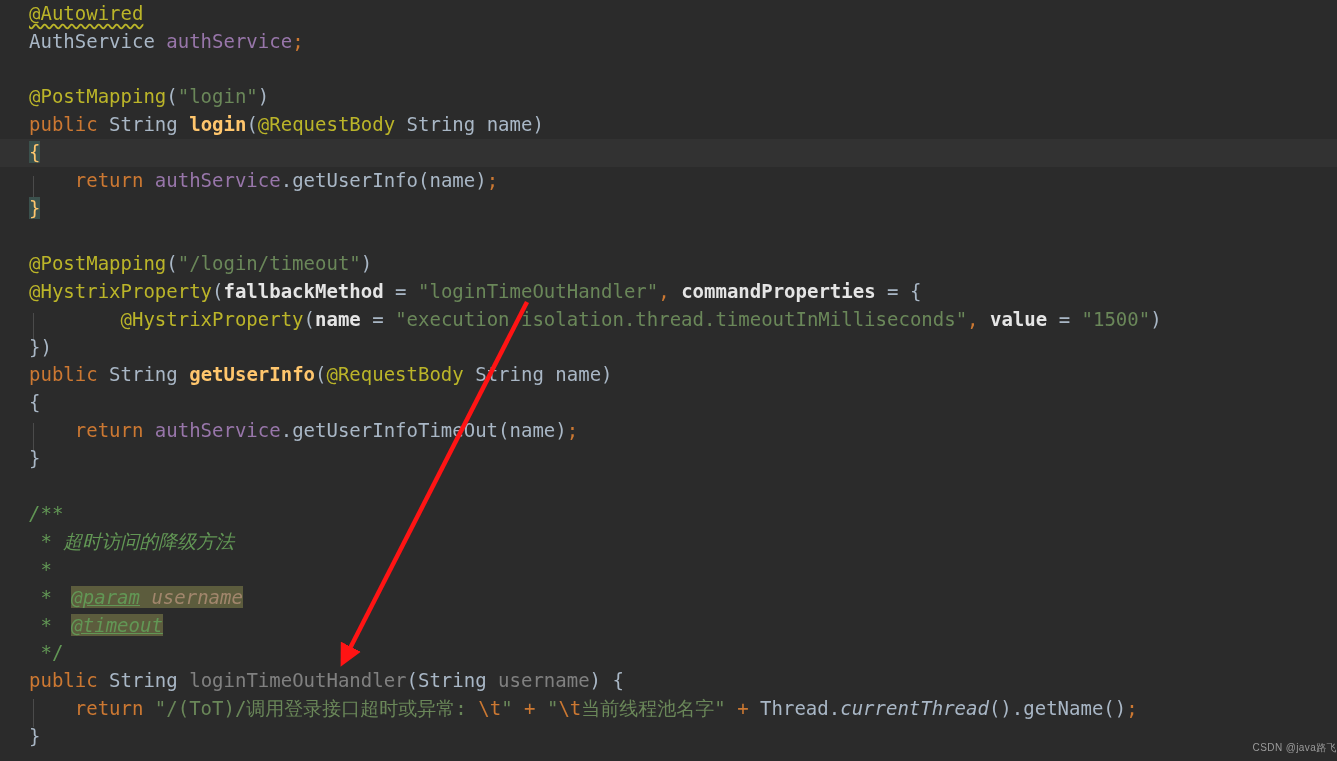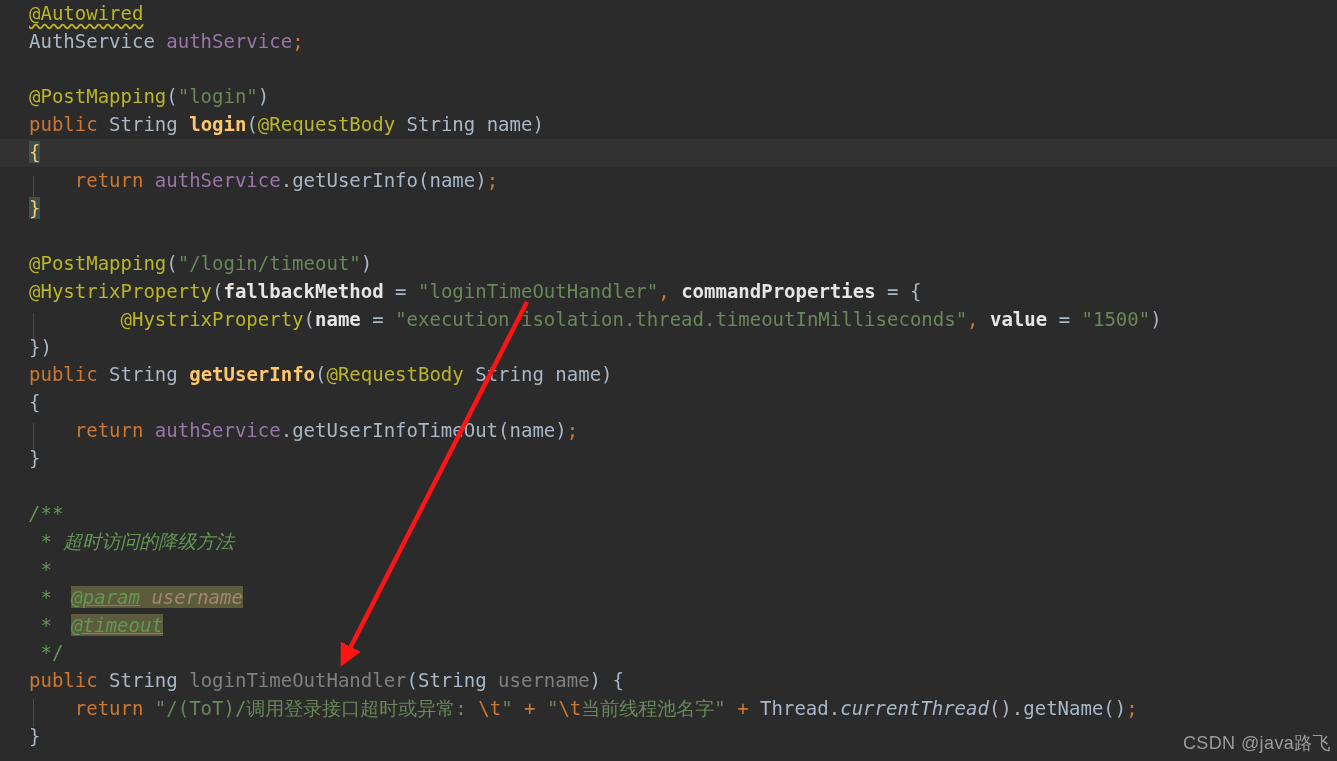--- a/index.html
+++ b/index.html
@@ -72,24 +72,24 @@
 
   #arrow-layer {
     position: absolute;
     left: 0; top: 0;
     width: 1337px; height: 761px;
     pointer-events: none;
   }
 
   #watermark {
     position: absolute;
-    right: 6px;
+    right: 0;
     bottom: 6px;
     color: #9b9b9b;
-    font-size: 18px;
+    font-size: 10px;
     font-family: "Liberation Sans", sans-serif;
     letter-spacing: 0.4px;
   }
 </style>
 </head>
 <body>
 
 <div id="editor">
 
   <div class="indent-guide" style="left:33px; top:176px; height:28px;"></div>

